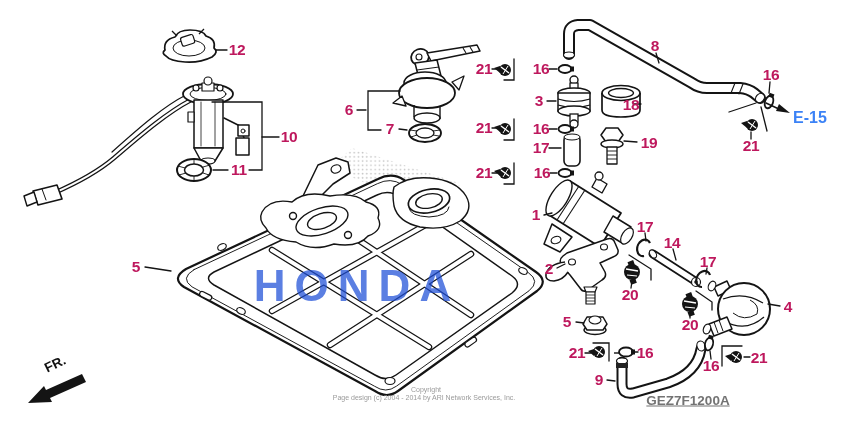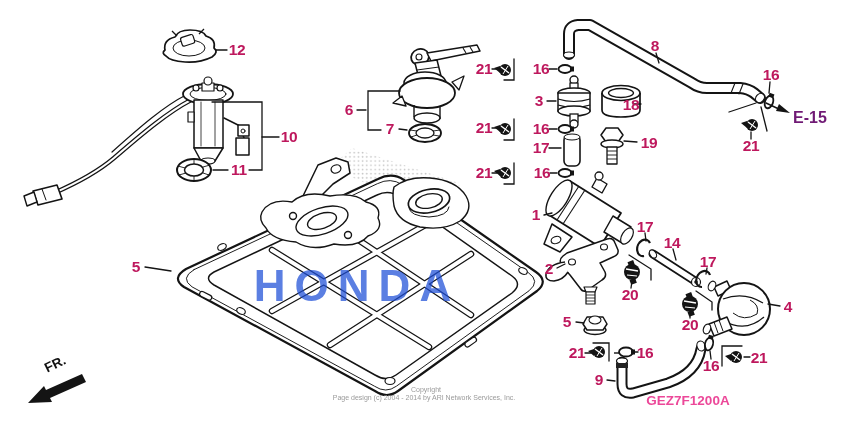--- a/index.html
+++ b/index.html
@@ -8,25 +8,25 @@
     font-family:"Liberation Sans", sans-serif;overflow:hidden;
   }
   svg.stage{position:absolute;left:0;top:0;width:850px;height:424px;}
   .co{
     position:absolute;transform:translate(-50%,-50%);
     font:bold 15.5px "Liberation Sans",sans-serif;color:#be185d;
     white-space:nowrap;letter-spacing:-0.3px;
   }
   .ref{
     position:absolute;transform:translate(-50%,-50%);
-    font:bold 16px "Liberation Sans",sans-serif;color:#701a75;white-space:nowrap;
+    font:bold 16px "Liberation Sans",sans-serif;color:#3b82f6;white-space:nowrap;
   }
   .code{
     position:absolute;transform:translate(-50%,-50%);
-    font:bold 13.5px "Liberation Sans",sans-serif;color:#ec4899;white-space:nowrap;
+    font:bold 13.5px "Liberation Sans",sans-serif;color:#737373;white-space:nowrap;text-decoration:underline;
   }
   .watermark{
     position:absolute;transform:translate(-50%,-50%);
     font:bold 44px "Liberation Sans",sans-serif;color:#1d4ed8;opacity:.72;
     letter-spacing:9px;white-space:nowrap;
   }
   .fr{
     position:absolute;transform:rotate(-26deg);transform-origin:left top;
     font:bold 13.5px "Liberation Sans",sans-serif;color:#111;white-space:nowrap;
   }

